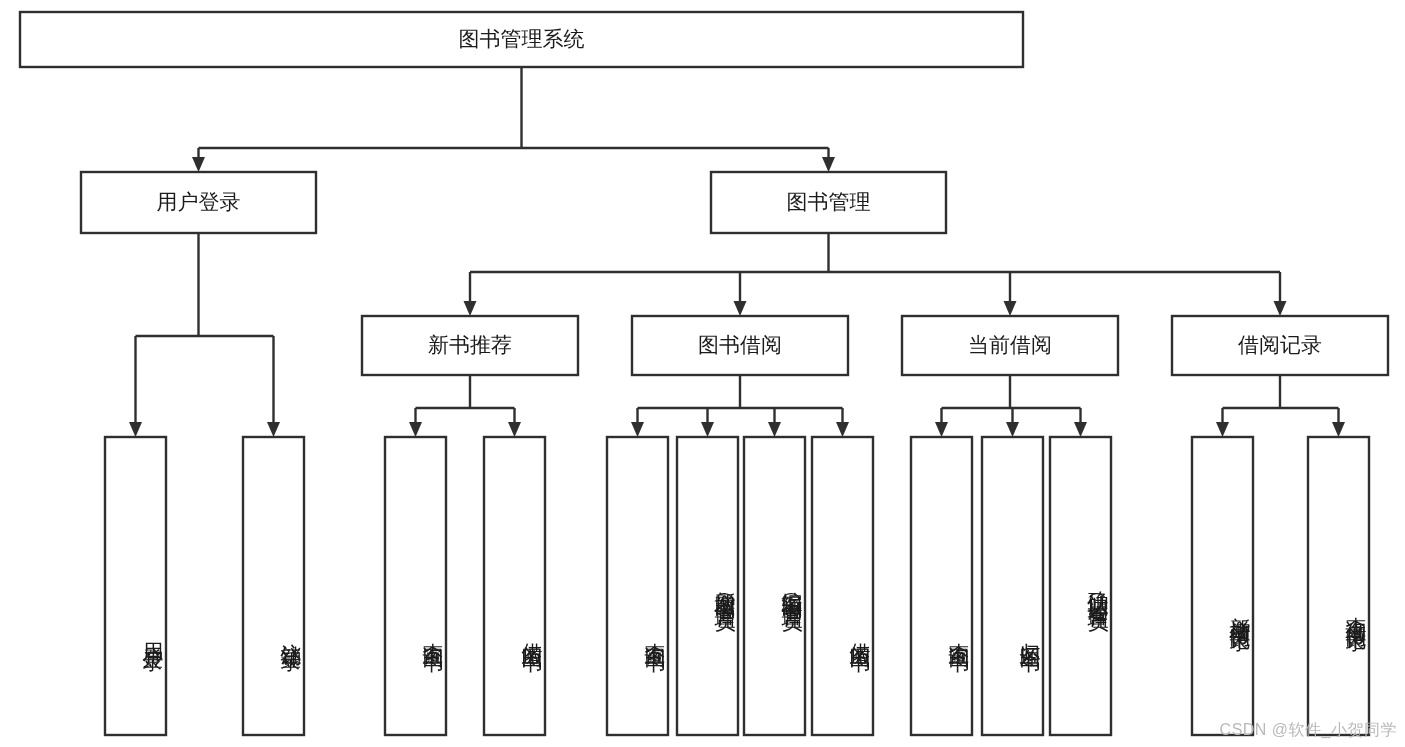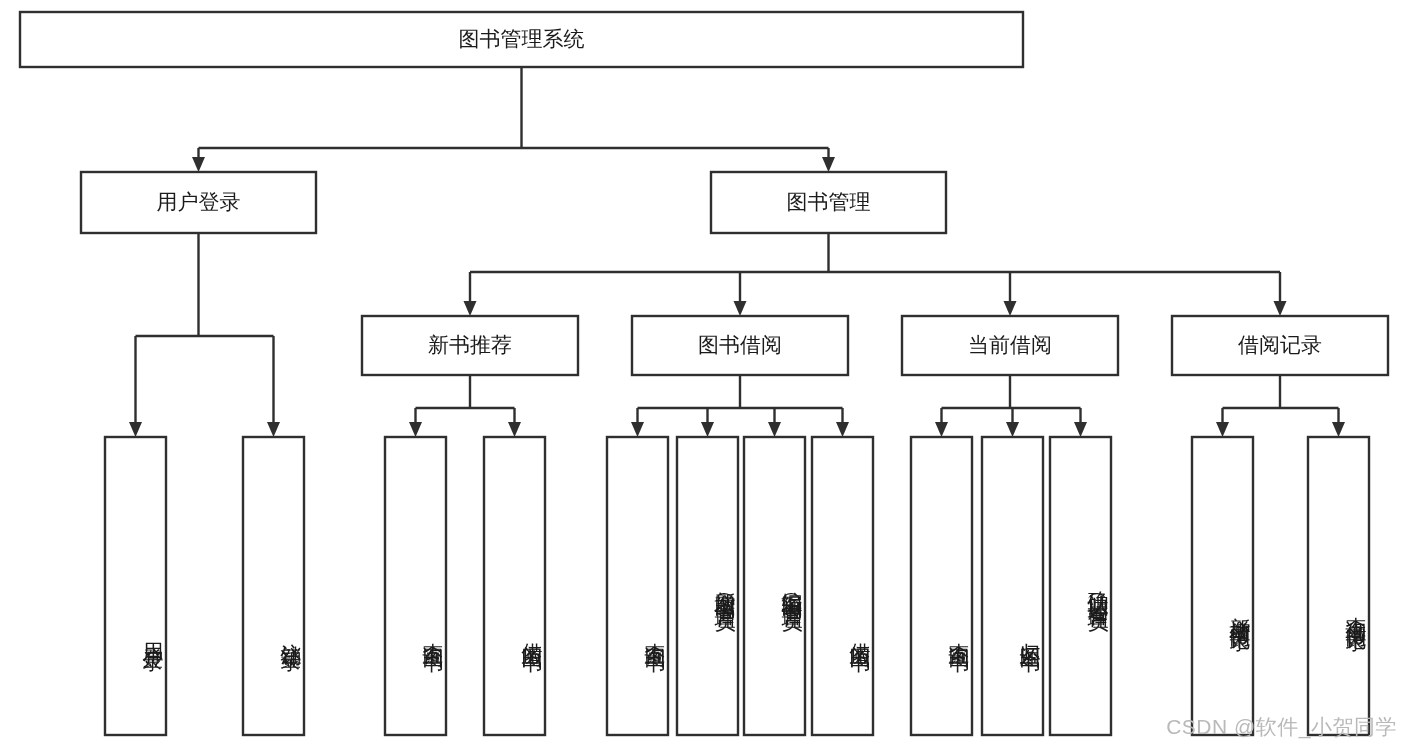--- a/index.html
+++ b/index.html
@@ -60,21 +60,21 @@
     letter-spacing: 3px;
     white-space: nowrap;
     pointer-events: none;
     text-align: center;
   }
   .watermark {
     position: absolute;
     right: 8px;
     bottom: 6px;
     font-family: "Liberation Sans", "DejaVu Sans", sans-serif;
-    font-size: 21px;
+    font-size: 16px;
     color: #b9b9b9;
     letter-spacing: 0.5px;
     white-space: nowrap;
   }
 </style>
 </head>
 <body>
 
 <div id="diagram-root">
 

